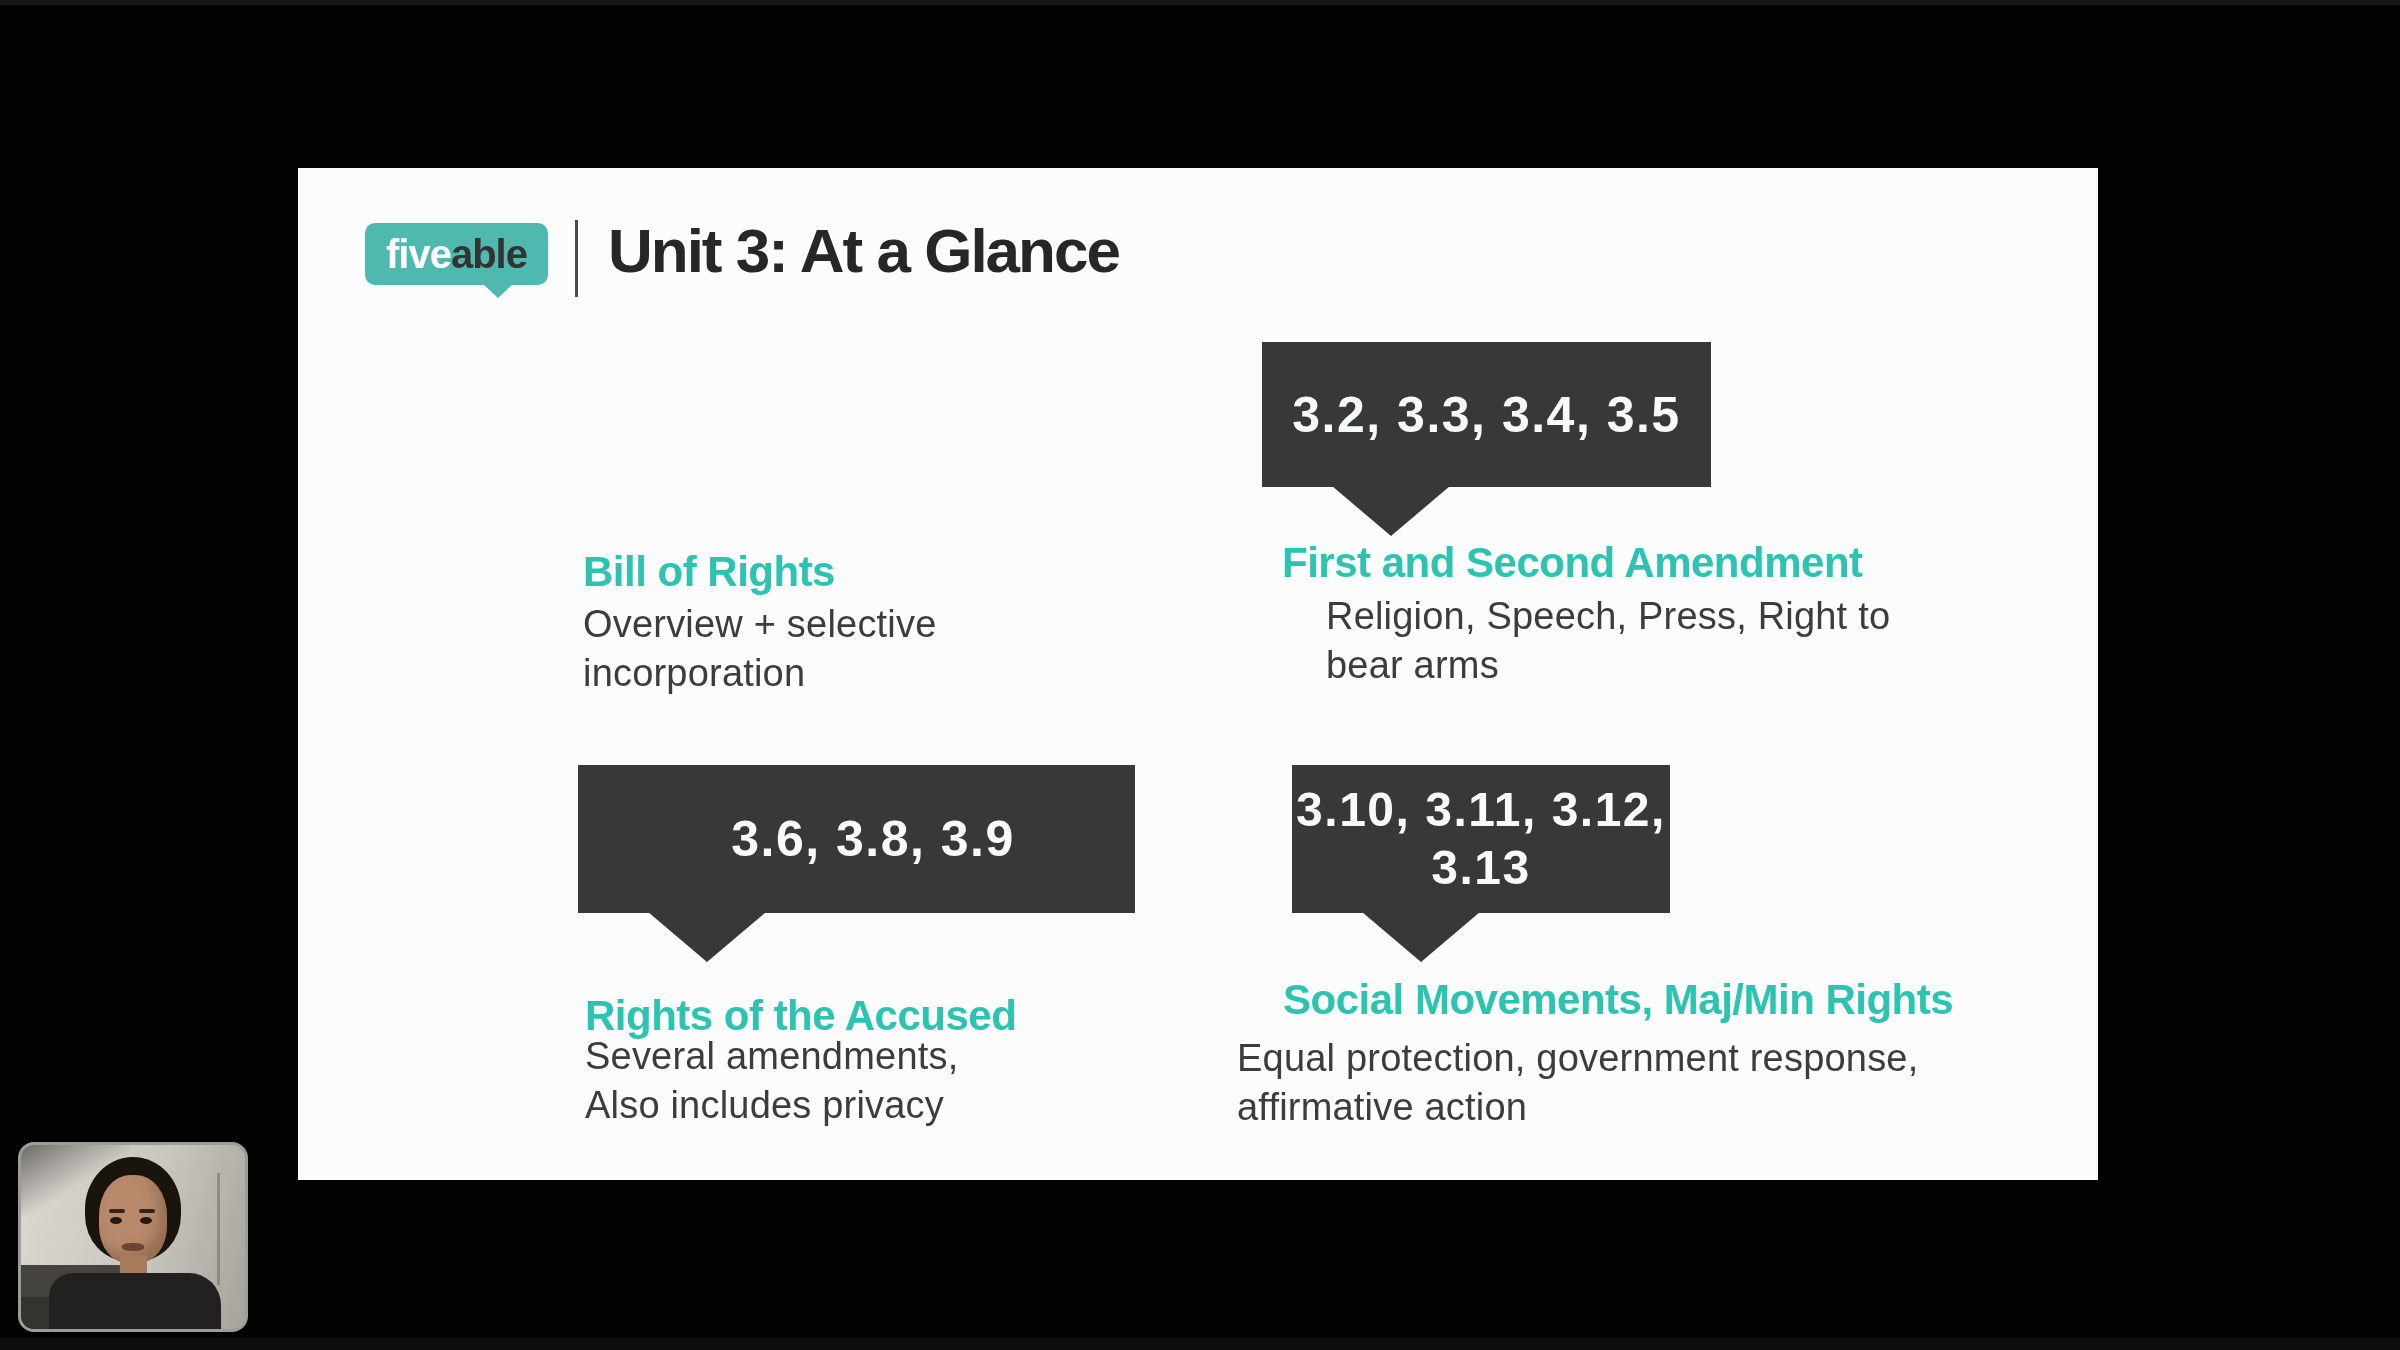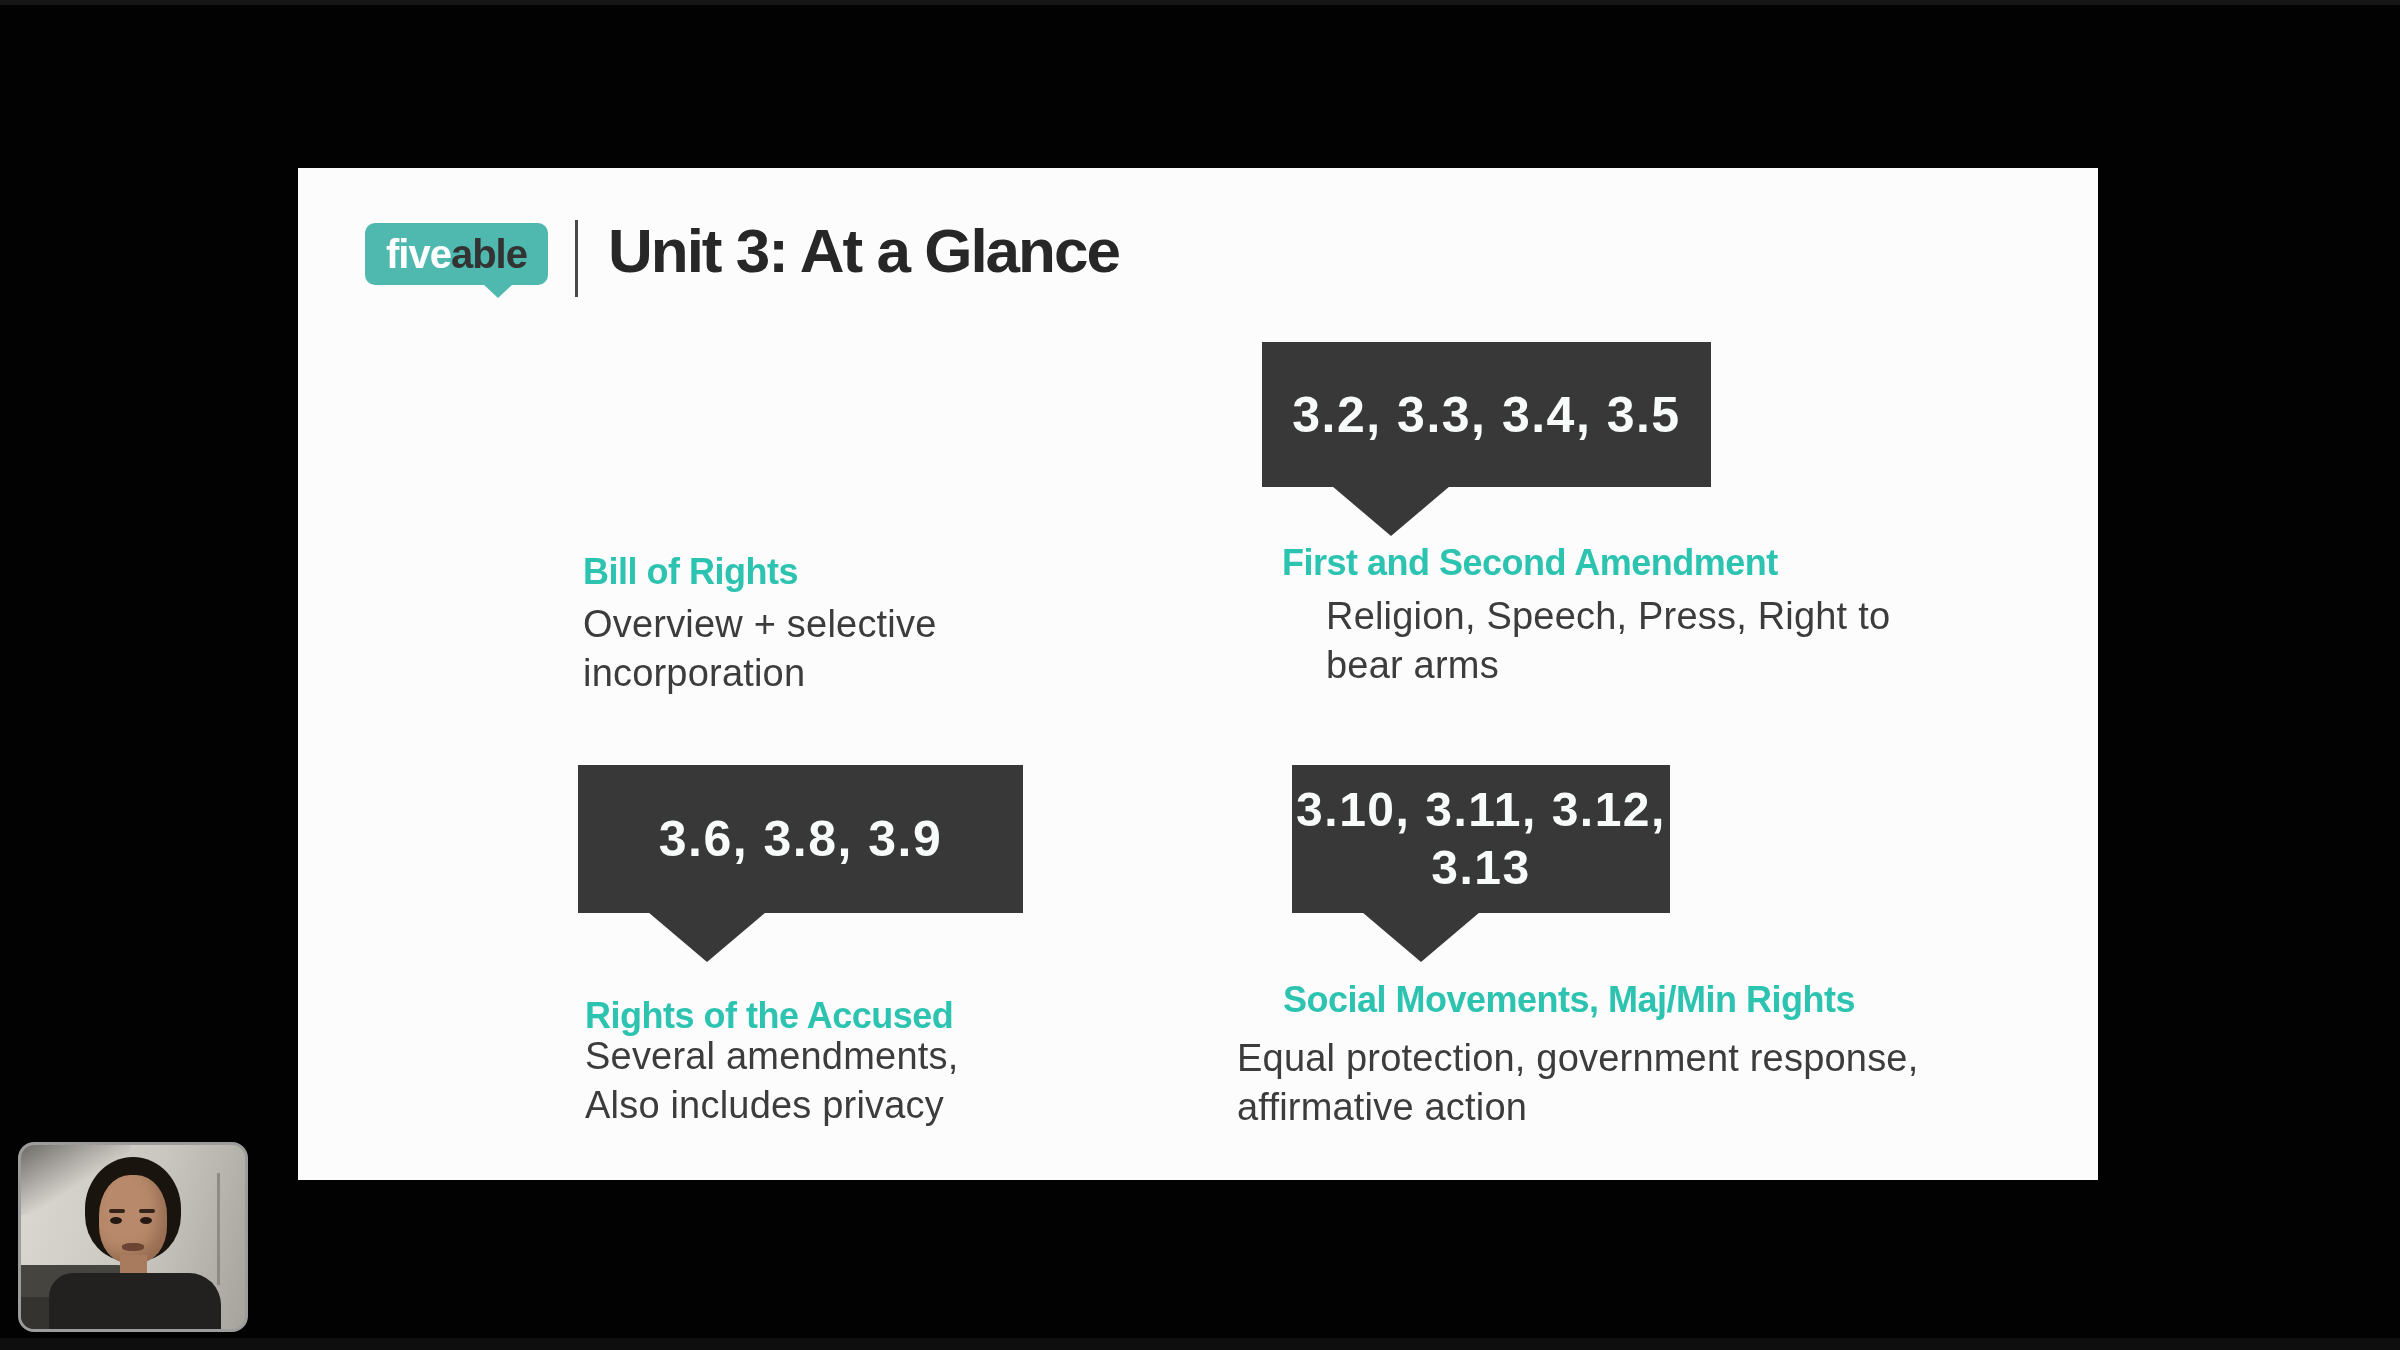--- a/index.html
+++ b/index.html
@@ -27,21 +27,21 @@
          color:var(--title-dark,#272727);white-space:nowrap;}
 
   
   .bubble{background:var(--bubble-dark,#383838);display:flex;flex-direction:column;
           align-items:center;justify-content:center;}
   .bubble-tail{position:absolute;left:70px;top:100%;width:118px;height:50px;margin-top:-1px;
           background:var(--bubble-dark,#383838);clip-path:polygon(0 0,100% 0,50% 100%);}
   .badge-line{font-size:50px;font-weight:bold;color:#f7fbfa;letter-spacing:1.5px;
           line-height:60px;text-align:center;white-space:nowrap;}
 
-  .card-heading{font-size:36px;font-weight:bold;letter-spacing:-0.5px;
+  .card-heading{font-size:42px;font-weight:bold;letter-spacing:-0.5px;
           color:var(--accent-teal,#2cc3b0);white-space:nowrap;line-height:46px;}
   .card-body{font-size:38px;line-height:49px;color:var(--body-dark,#3c3c3c);
           letter-spacing:0.2px;white-space:nowrap;}
 
   
   .webcam{position:absolute;left:18px;top:1142px;width:230px;height:190px;box-sizing:border-box;
           border:3px solid #9c9c9c;border-radius:16px;overflow:hidden;
           background:linear-gradient(105deg,#dcd9d3 0%,#c9c6c0 55%,#a6a39d 100%);}
   .cam-el{position:absolute;}
   .ceiling-shadow{left:0;top:0;width:110px;height:70px;
@@ -90,21 +90,21 @@
     <div class="abs bubble" style="left:964px;top:174px;width:449px;height:145px;">
       <div class="badge-line">3.2, 3.3, 3.4, 3.5</div>
       <span class="bubble-tail"></span>
     </div>
     <div class="abs card-heading" style="left:984px;top:372px;">First and Second Amendment</div>
     <div class="abs card-body" style="left:1028px;top:424px;">
       <div>Religion, Speech, Press, Right to</div>
       <div>bear arms</div>
     </div>
 
-    <div class="abs bubble" style="left:280px;top:597px;width:445px;height:148px;">
+    <div class="abs bubble" style="left:280px;top:597px;width:524px;height:148px;padding-left:33px;">
       <div class="badge-line">3.6, 3.8, 3.9</div>
       <span class="bubble-tail"></span>
     </div>
     <div class="abs card-heading" style="left:287px;top:825px;">Rights of the Accused</div>
     <div class="abs card-body" style="left:287px;top:864px;">
       <div>Several amendments,</div>
       <div>Also includes privacy</div>
     </div>
 
     <div class="abs bubble" style="left:994px;top:597px;width:378px;height:148px;">

